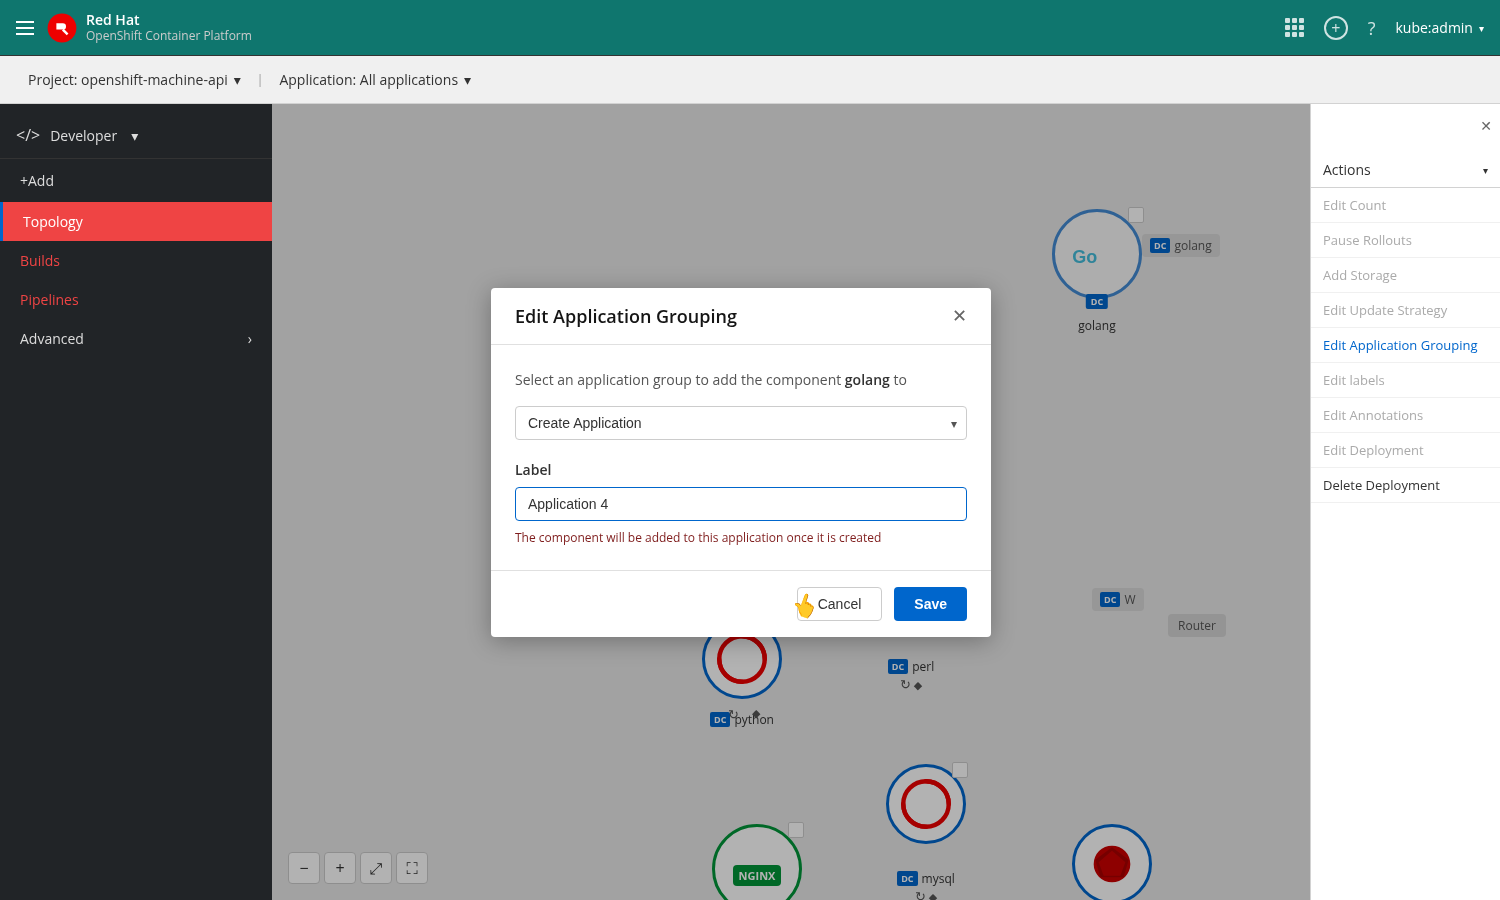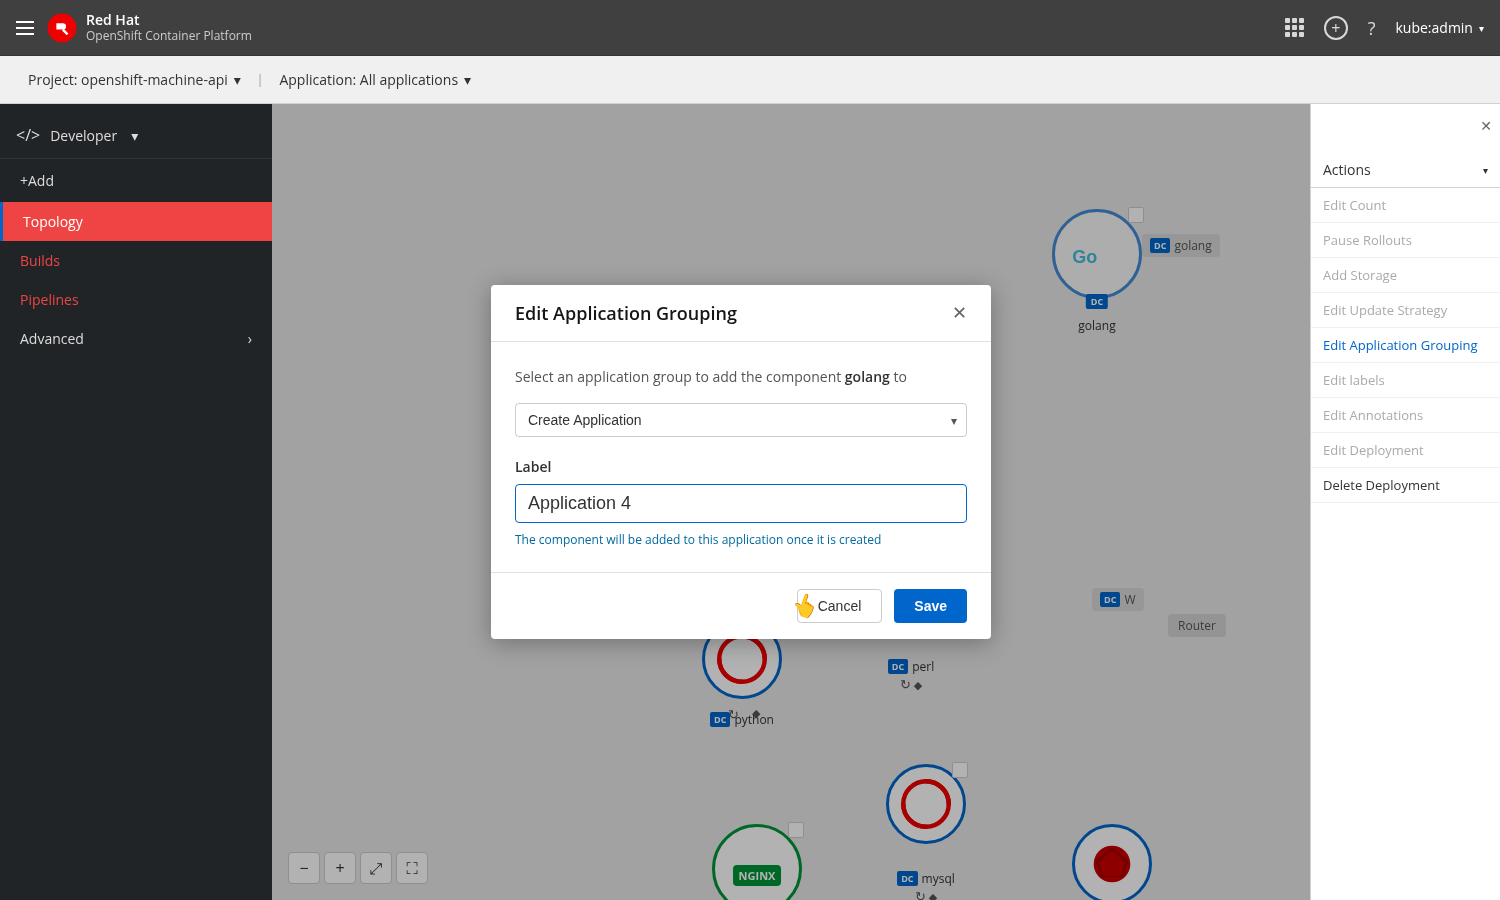--- a/index.html
+++ b/index.html
@@ -1,20 +1,20 @@
 <!DOCTYPE html>
 <html><head>
   <meta charset="utf-8">
   <style>
     * { box-sizing: border-box; margin: 0; padding: 0; }
     body { font-family: 'RedHatDisplay', 'Open Sans', Arial, sans-serif; background: #1a1a1a; color: #fff; width: 1500px; height: 900px; overflow: hidden; position: relative; }
 
     
     .top-nav {
-      background: #404040;
+      background: #0f766e;
       height: 56px;
       display: flex;
       align-items: center;
       padding: 0 16px;
       border-bottom: 1px solid #333;
       position: relative;
       z-index: 100;
     }
     .hamburger-icon { margin-right: 12px; cursor: pointer; display: flex; flex-direction: column; gap: 4px; }
     .hamburger-icon span { display: block; width: 18px; height: 2px; background: #fff; }
@@ -223,26 +223,26 @@
       font-size: 12px;
       color: #555;
       pointer-events: none;
     }
     .modal-label { font-size: 14px; font-weight: 600; color: #333; margin-bottom: 8px; }
     .modal-input {
       width: 100%;
       padding: 8px 12px;
       border: 1px solid #06c;
       border-radius: 4px;
-      font-size: 18px;
+      font-size: 14px;
       color: #333;
       outline: none;
       margin-bottom: 8px;
     }
-    .modal-hint { font-size: 12px; color: #0369a1; margin-bottom: 0; }
+    .modal-hint { font-size: 12px; color: #7f1d1d; margin-bottom: 0; }
     .modal-footer {
       display: flex;
       justify-content: flex-end;
       gap: 12px;
       padding: 16px 24px;
       border-top: 1px solid #e0e0e0;
     }
     .btn-cancel {
       padding: 8px 20px;
       border: 1px solid #ccc;

